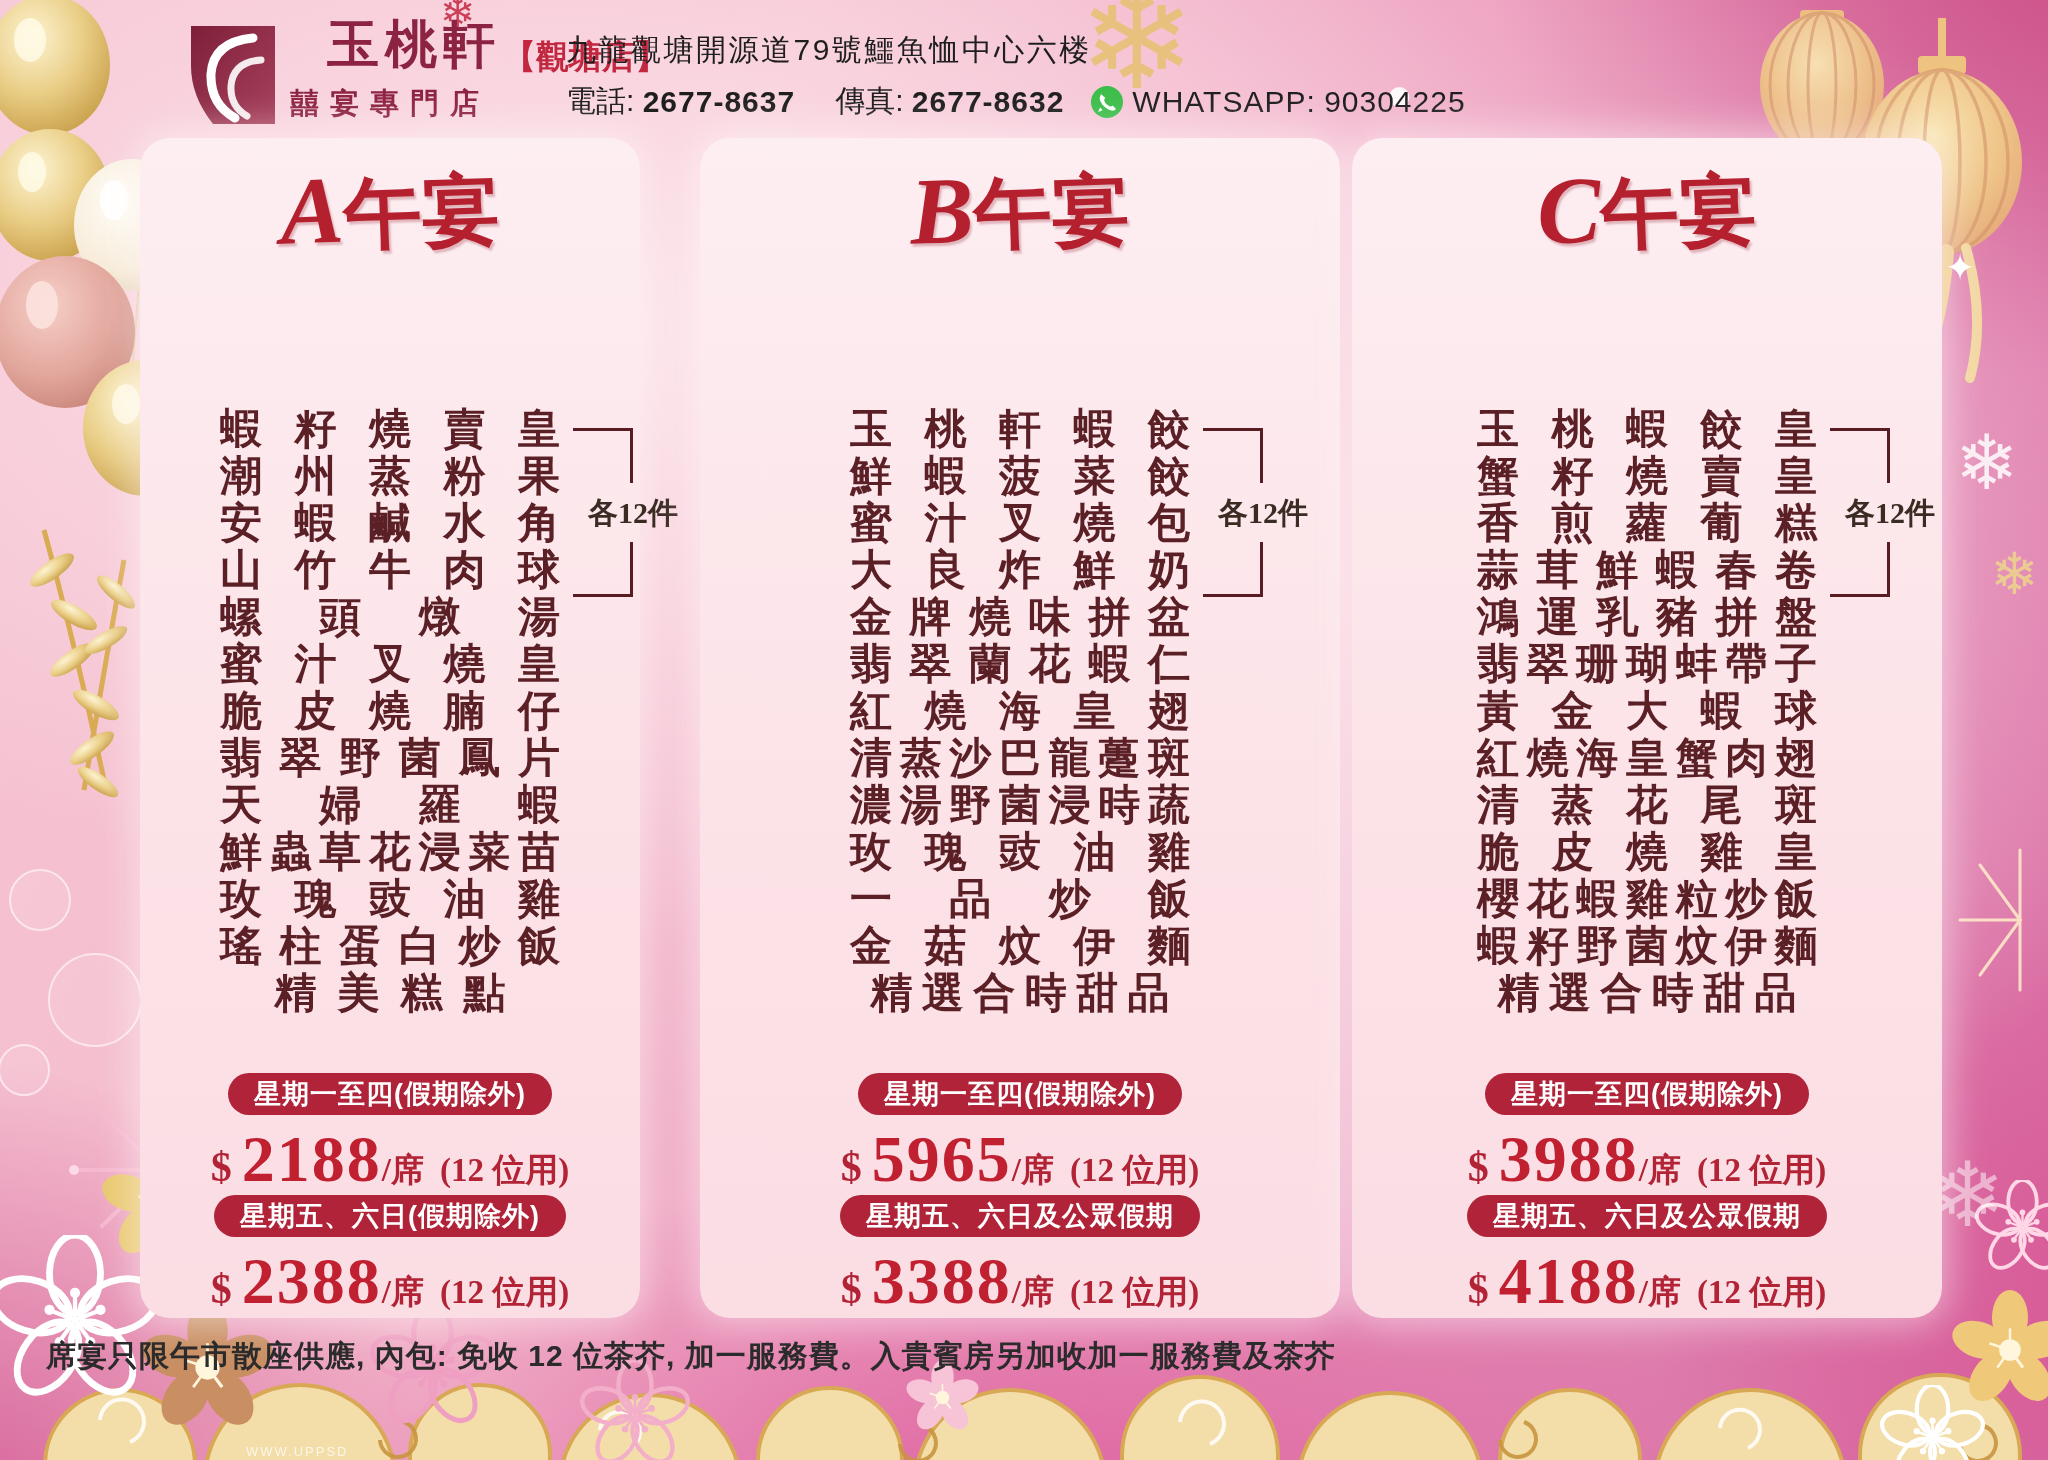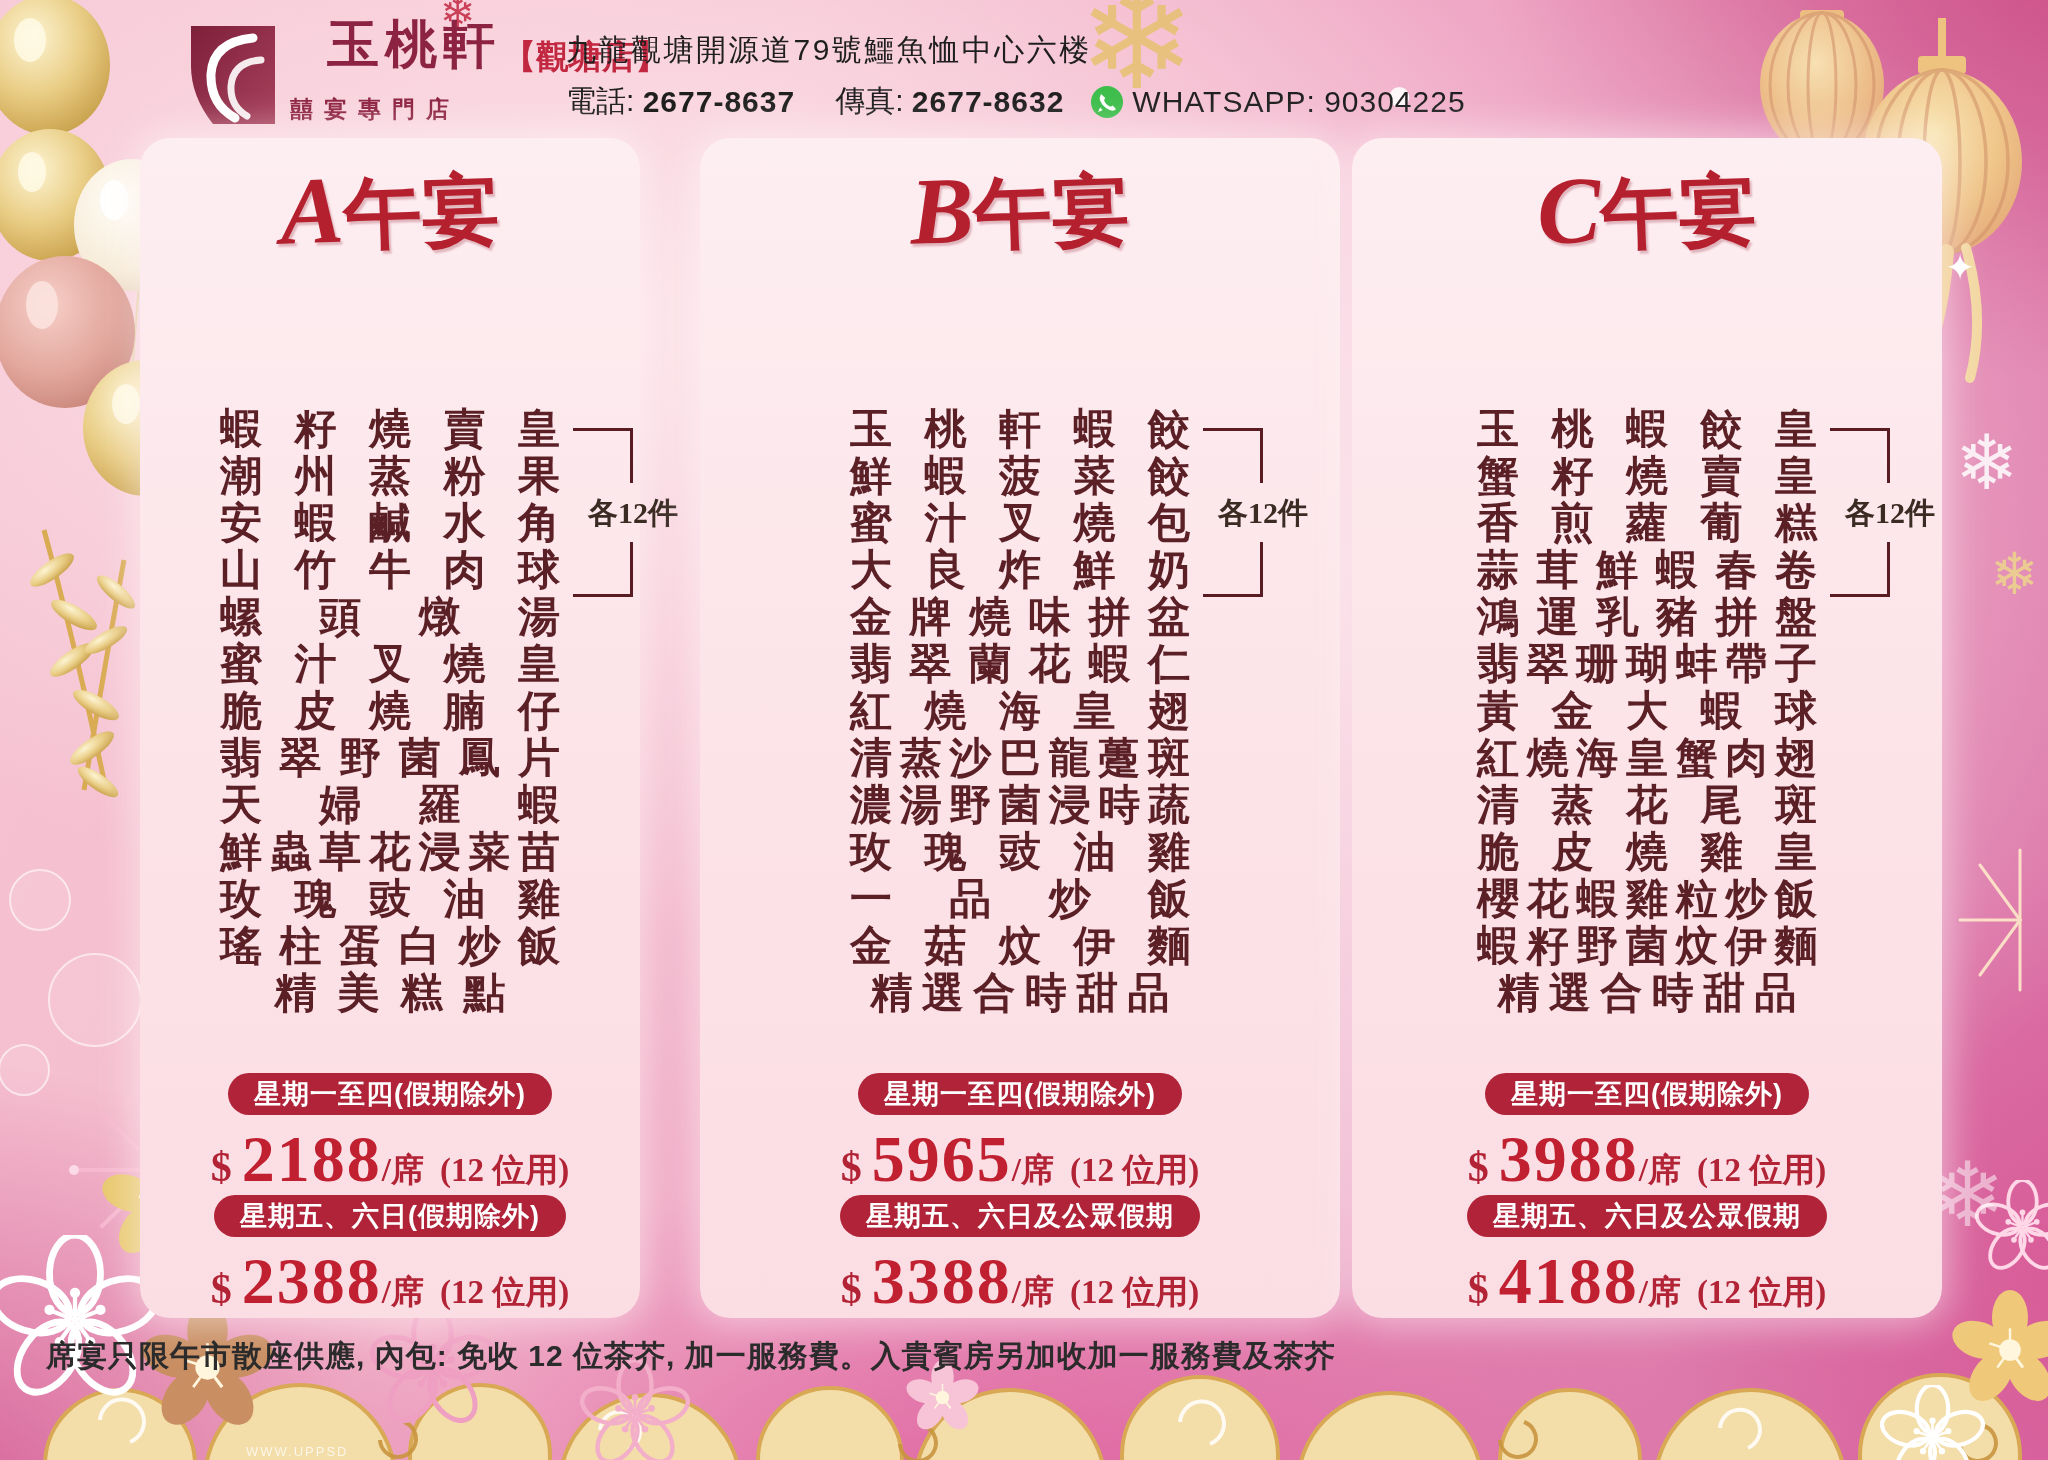--- a/index.html
+++ b/index.html
@@ -17,21 +17,21 @@
   .deco{position:absolute;pointer-events:none;}
   .glyph{position:absolute;pointer-events:none;font-family:"DejaVu Sans",sans-serif;line-height:1;}
 
   
   .logo-box{position:absolute;left:183px;top:26px;width:92px;height:98px;}
   .brand{position:absolute;left:290px;top:22px;color:#8d2342;}
   .brand-line1{display:flex;align-items:flex-end;height:58px;margin-left:37px;}
   .brand-cn{font-family:"Liberation Serif","DejaVu Serif",serif;font-weight:700;
             font-size:52px;letter-spacing:6px;color:#8d2342;}
   .brand-branch{font-size:33px;font-weight:700;color:#c22740;margin-left:2px;}
-  .brand-sub{font-size:23px;letter-spacing:11px;font-weight:600;margin-top:14px;color:#8d2342;}
+  .brand-sub{font-size:29px;letter-spacing:11px;font-weight:600;margin-top:4px;color:#8d2342;}
   .brand-en{font-size:13px;letter-spacing:4.5px;font-weight:600;margin-top:12px;line-height:17px;color:#7e2b3e;}
   .contact{position:absolute;left:566px;top:30px;color:#1e1e1e;}
   .addr{font-size:30px;letter-spacing:2.5px;font-weight:500;}
   .contact-line{display:flex;align-items:center;margin-top:10px;font-size:30px;font-weight:600;}
   .contact-line .lbl{font-weight:500;}
   .contact-line .num{font-weight:700;letter-spacing:1px;}
   .gap40{width:40px;}.gap26{width:26px;}
   .wa-icon{width:34px;height:34px;margin:0 8px 0 0;}
   .wa-text{font-weight:400;letter-spacing:1px;}
 

